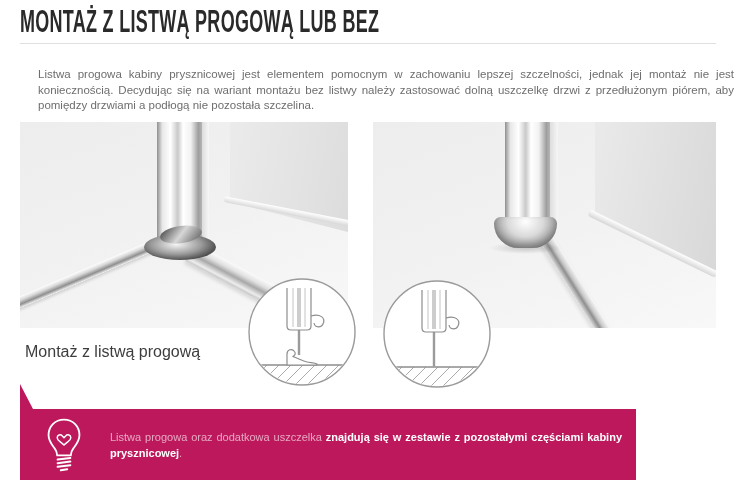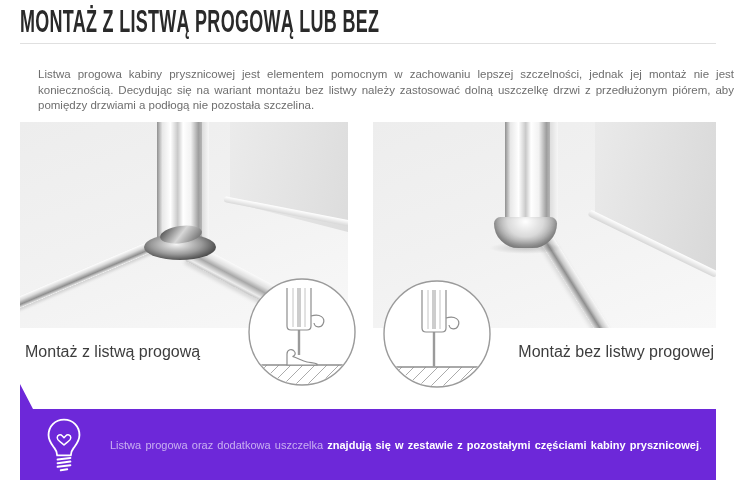--- a/index.html
+++ b/index.html
@@ -63,22 +63,22 @@
   
   .detail-circle{position:absolute;width:110px;height:110px;}
   .circle-left{left:247px;top:277px;}
   .circle-right{left:382px;top:279px;}
   
   .caption{position:absolute;top:343px;font-size:16px;color:#3d3d3d;text-align:center;}
   .caption-left{left:25px;}
   .caption-right{right:22px;text-align:right;}
   
   .note-banner{
-    position:absolute;left:20px;top:384px;width:696px;height:96px;
-    background:#6d28d9;
+    position:absolute;left:20px;top:384px;width:616px;height:96px;
+    background:#be185d;
     clip-path:polygon(0 0,13px 25px,100% 25px,100% 100%,0 100%);
   }
   .note-inner{position:absolute;left:0;top:25px;width:100%;height:71px;display:flex;align-items:center;}
   .note-bulb{margin-left:24px;flex:0 0 auto;}
   .note-text{margin-left:26px;margin-right:14px;flex:1 1 auto;font-size:11px;line-height:16px;}
   .note-line1{color:rgba(255,255,255,0.62);text-align:justify;text-align-last:justify;}
   .note-line1 strong{color:#ffffff;font-weight:bold;}
   .note-line2{color:rgba(255,255,255,0.62);}
 </style>
 </head>
@@ -166,21 +166,20 @@
         <path d="M40,11 L40,49 Q40,53 44,53 L60,53 Q64,53 64,49 L64,11" fill="#ffffff" stroke="#8d8d8d" stroke-width="1.2"></path>
         <line x1="46" y1="11" x2="46" y2="50" stroke="#bdbdbd" stroke-width="0.9"></line>
         <line x1="58" y1="11" x2="58" y2="50" stroke="#bdbdbd" stroke-width="0.9"></line>
         <rect x="50" y="11" width="4" height="39" fill="#cdcdcd"></rect>
         <path d="M64,39 C73,36 79,41 76,47 C74,51 68,51 67,46" fill="none" stroke="#8d8d8d" stroke-width="1.2"></path>
       </g>
     </svg>
   </div>
 
   <div class="caption caption-left">Montaż z listwą progową</div>
-  <div class="caption caption-right">Montaż bez listwy progowej</div>
 
   <div class="note-banner">
     <div class="note-inner">
       <svg class="note-bulb" width="40" height="60" viewBox="0 0 44 62">
         <g fill="none" stroke="#ffffff" stroke-linecap="round" stroke-linejoin="round">
           <path d="M22,3 C12,3 5,10.5 5,20 C5,26.5 8.5,30.5 11.5,34.5 C13.5,37 14.5,39.5 14.5,42.5 L29.5,42.5 C29.5,39.5 30.5,37 32.5,34.5 C35.5,30.5 39,26.5 39,20 C39,10.5 32,3 22,3 Z" stroke-width="2"></path>
           <path d="M22,31 C18.5,27 14.5,26.5 14.5,23 C14.5,20 18,18.8 20.2,21 L22,23 L23.8,21 C26,18.8 29.5,20 29.5,23 C29.5,26.5 25.5,27 22,31 Z" stroke-width="1.6"></path>
           <path d="M15,47 L29,45.2" stroke-width="2.2"></path>
           <path d="M15,51 L29,49.2" stroke-width="2.2"></path>
           <path d="M15,55 L29,53.2" stroke-width="2.2"></path>

